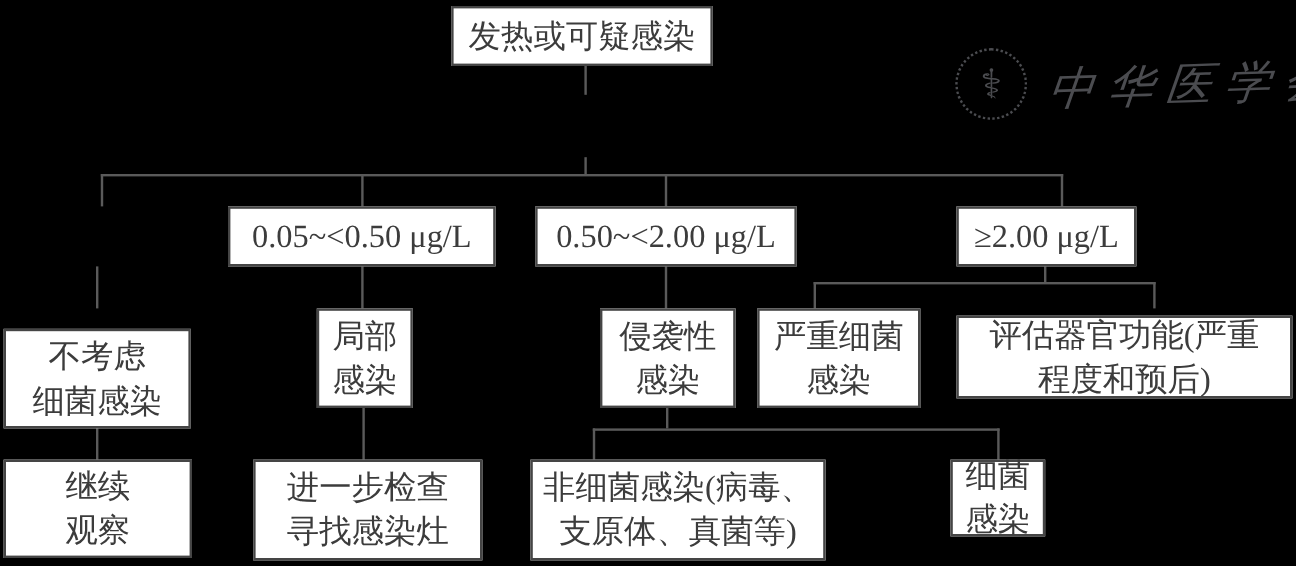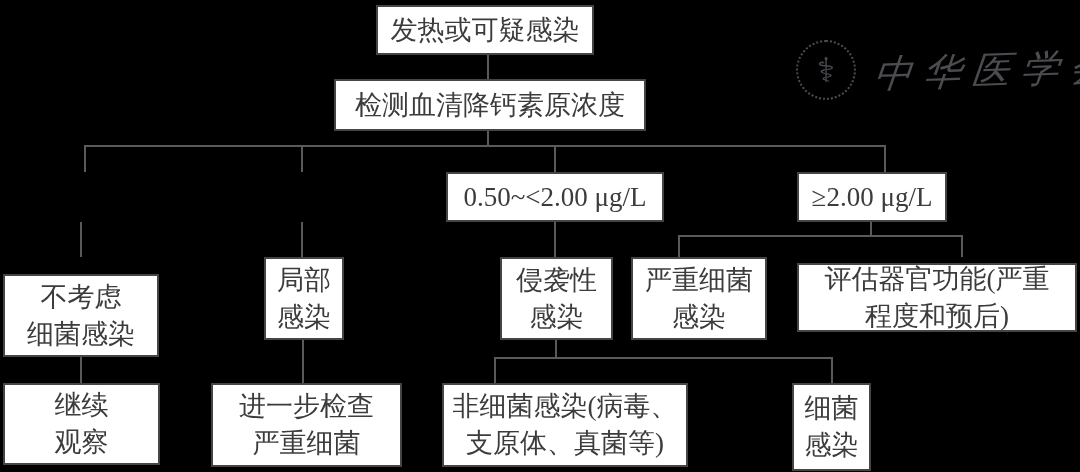--- a/index.html
+++ b/index.html
@@ -76,38 +76,38 @@
   <div class="ln v" style="left:961px;top:235px;height:22px"></div>
   <div class="ln v" style="left:80px;top:340px;height:43px"></div>
   <div class="ln v" style="left:302px;top:340px;height:43px"></div>
   <div class="ln v" style="left:555px;top:340px;height:17px"></div>
   <div class="ln h" style="left:494px;top:357px;width:339px"></div>
   <div class="ln v" style="left:494px;top:357px;height:26px"></div>
   <div class="ln v" style="left:831px;top:357px;height:26px"></div>
 
   <div class="node" style="left:376px;top:5px;width:218px;height:50px">发热或可疑感染</div>
 
-  <div class="node" style="left:334px;top:79px;width:312px;height:52px">检测血清降钙素原浓度</div>
 
+  <div class="node" style="left:190px;top:172px;width:223px;height:50px">0.05~&lt;0.50 μg/L</div>
   <div class="node" style="left:446px;top:172px;width:218px;height:50px">0.50~&lt;2.00 μg/L</div>
   <div class="node" style="left:797px;top:172px;width:150px;height:50px">≥2.00 μg/L</div>
 
   <div class="node" style="left:3px;top:274px;width:156px;height:83px">不考虑
 细菌感染</div>
   <div class="node" style="left:264px;top:257px;width:80px;height:83px">局部
 感染</div>
   <div class="node" style="left:500px;top:257px;width:113px;height:83px">侵袭性
 感染</div>
   <div class="node" style="left:631px;top:257px;width:136px;height:83px">严重细菌
 感染</div>
   <div class="node" style="left:797px;top:263px;width:280px;height:69px">评估器官功能(严重
 程度和预后)</div>
 
   <div class="node" style="left:3px;top:383px;width:157px;height:82px">继续
 观察</div>
   <div class="node" style="left:211px;top:383px;width:191px;height:84px">进一步检查
-严重细菌</div>
+寻找感染灶</div>
   <div class="node" style="left:442px;top:383px;width:246px;height:84px">非细菌感染(病毒、
 支原体、真菌等)</div>
-  <div class="node" style="left:792px;top:383px;width:79px;height:88px">细菌
+  <div class="node" style="left:792px;top:383px;width:79px;height:64px">细菌
 感染</div>
 
 </div>
 
 </body></html>

